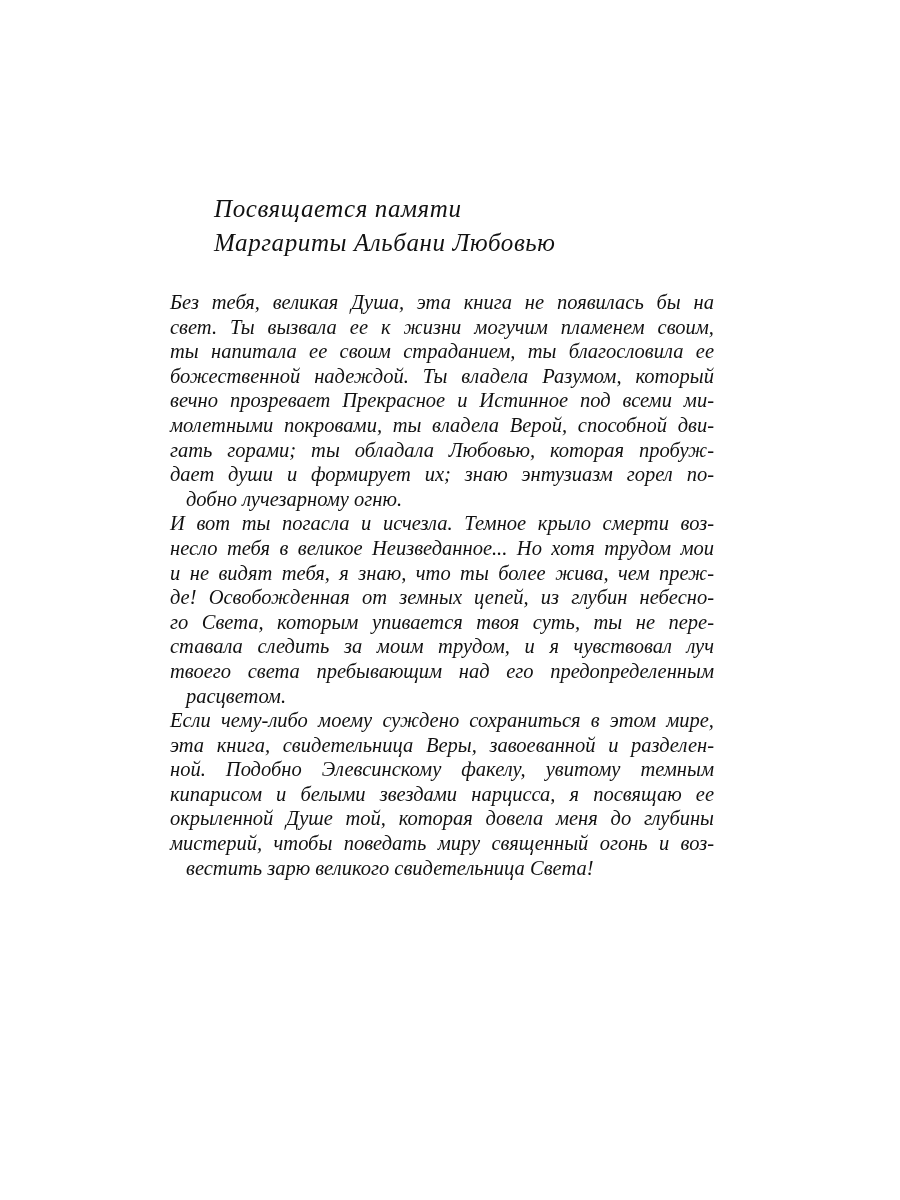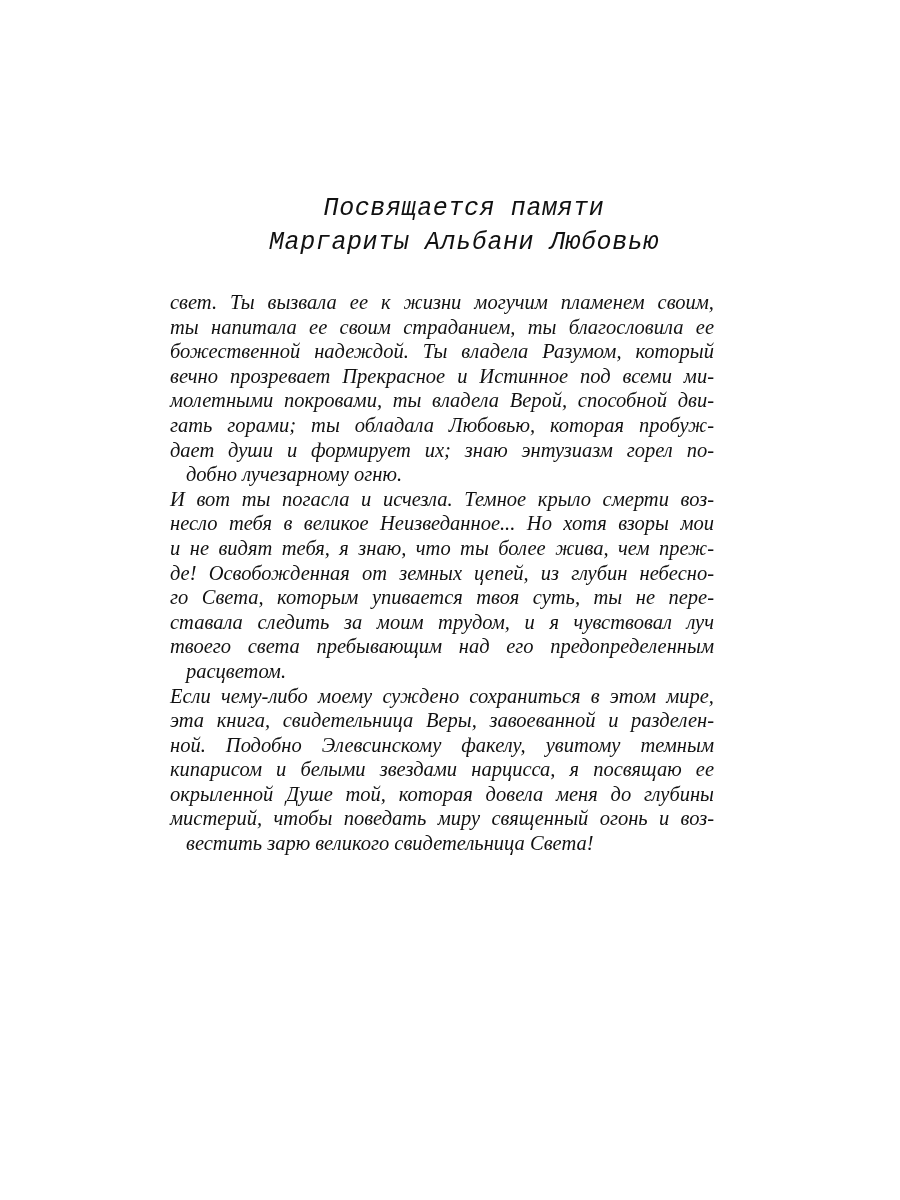--- a/index.html
+++ b/index.html
@@ -19,22 +19,22 @@
       position: absolute;
       left: 0; top: 0;
       width: 900px; height: 1200px;
       background: #ffffff;
     }
     .dedication-heading {
       position: absolute;
       right: 186px;
       top: 192px;
       width: 500px;
-      text-align: center;
-      font-family: Liberation Mono, monospace;
+      text-align: left;
+      font-family: Liberation Serif, serif;
       font-style: italic;
       font-size: 25px;
       line-height: 34px;
       letter-spacing: 0.6px;
     }
     .dedication-heading div { white-space: nowrap; }
     .dedication-body {
       position: absolute;
       left: 170px;
       top: 290px;
@@ -63,33 +63,34 @@
 <div class="page">
 
   <div class="dedication-heading">
     <div>Посвящается памяти</div>
     <div>Маргариты Альбани Любовью</div>
   </div>
 
   <div class="dedication-body">
 
     <div>
+      <span class="line">Без тебя, великая Душа, эта книга не появилась бы на</span>
       <span class="line">свет. Ты вызвала ее к жизни могучим пламенем своим,</span>
       <span class="line">ты напитала ее своим страданием, ты благословила ее</span>
       <span class="line">божественной надеждой. Ты владела Разумом, который</span>
       <span class="line">вечно прозревает Прекрасное и Истинное под всеми ми-</span>
       <span class="line">молетными покровами, ты владела Верой, способной дви-</span>
       <span class="line">гать горами; ты обладала Любовью, которая пробуж-</span>
       <span class="line">дает души и формирует их; знаю энтузиазм горел по-</span>
       <span class="line last">добно лучезарному огню.</span>
     </div>
 
     <div>
       <span class="line">И вот ты погасла и исчезла. Темное крыло смерти воз-</span>
-      <span class="line">несло тебя в великое Неизведанное... Но хотя взоры мои</span>
+      <span class="line">несло тебя в великое Неизведанное... Но хотя трудом мои</span>
       <span class="line">и не видят тебя, я знаю, что ты более жива, чем преж-</span>
       <span class="line">де! Освобожденная от земных цепей, из глубин небесно-</span>
       <span class="line">го Света, которым упивается твоя суть, ты не пере-</span>
       <span class="line">ставала следить за моим трудом, и я чувствовал луч</span>
       <span class="line">твоего света пребывающим над его предопределенным</span>
       <span class="line last">расцветом.</span>
     </div>
 
     <div>
       <span class="line">Если чему-либо моему суждено сохраниться в этом мире,</span>

